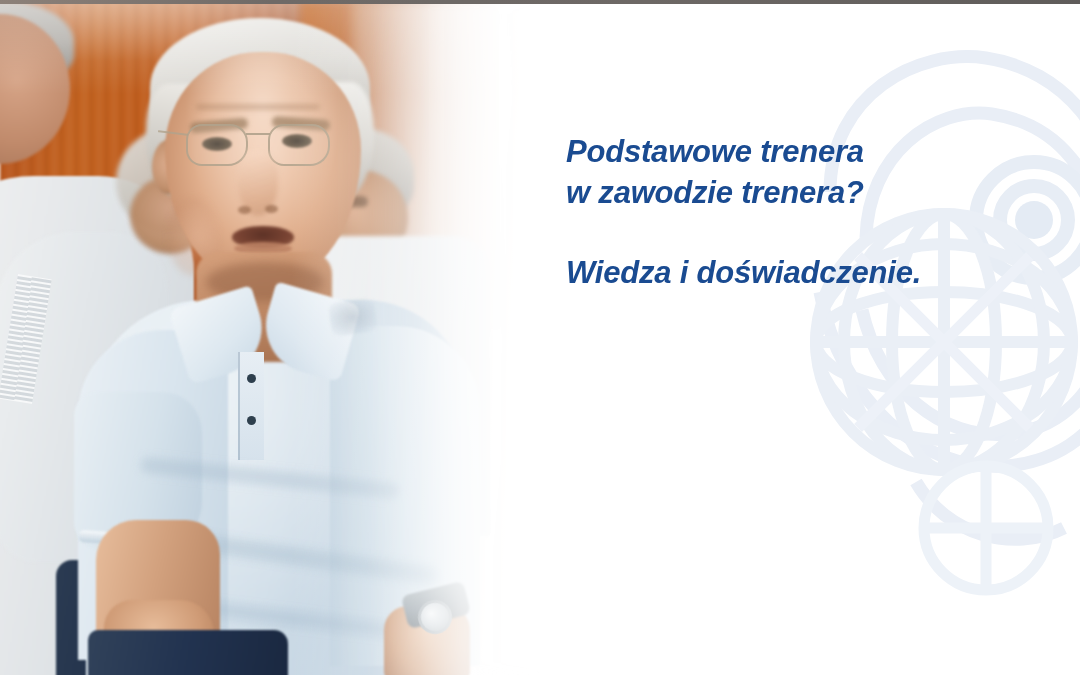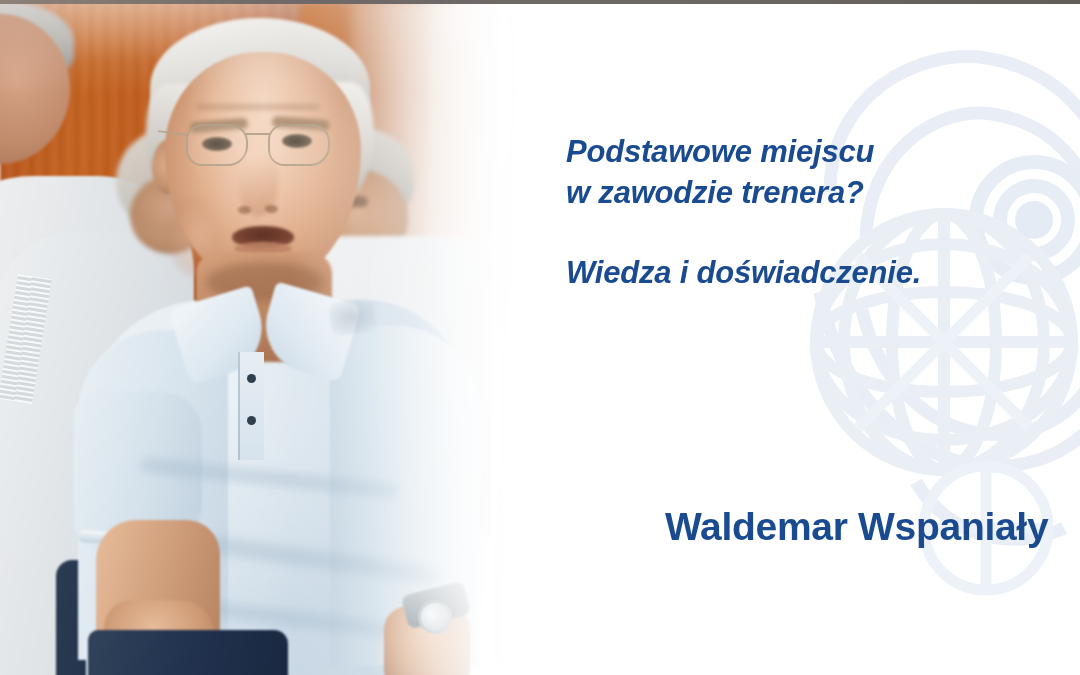--- a/index.html
+++ b/index.html
@@ -509,24 +509,23 @@
       <div class="m-hand-r"></div>
       <div class="m-watch-band"></div>
       <div class="m-watch-face"></div>
 
       <div class="photo-wash"></div>
     </div>
   </div>
 
   <div class="copy">
     <div class="quote">
-      <span>Podstawowe miejscu</span><br>
+      <span>Podstawowe trenera</span><br>
       <span>w zawodzie trenera?</span>
       <span class="blank"></span>
       <span>Wiedza i doświadczenie.</span><br>
     </div>
 
-    <div class="speaker">Waldemar Wspaniały</div>
   </div>
 
   <div class="top-rule"></div>
 
 </div>
 
 </body></html>

